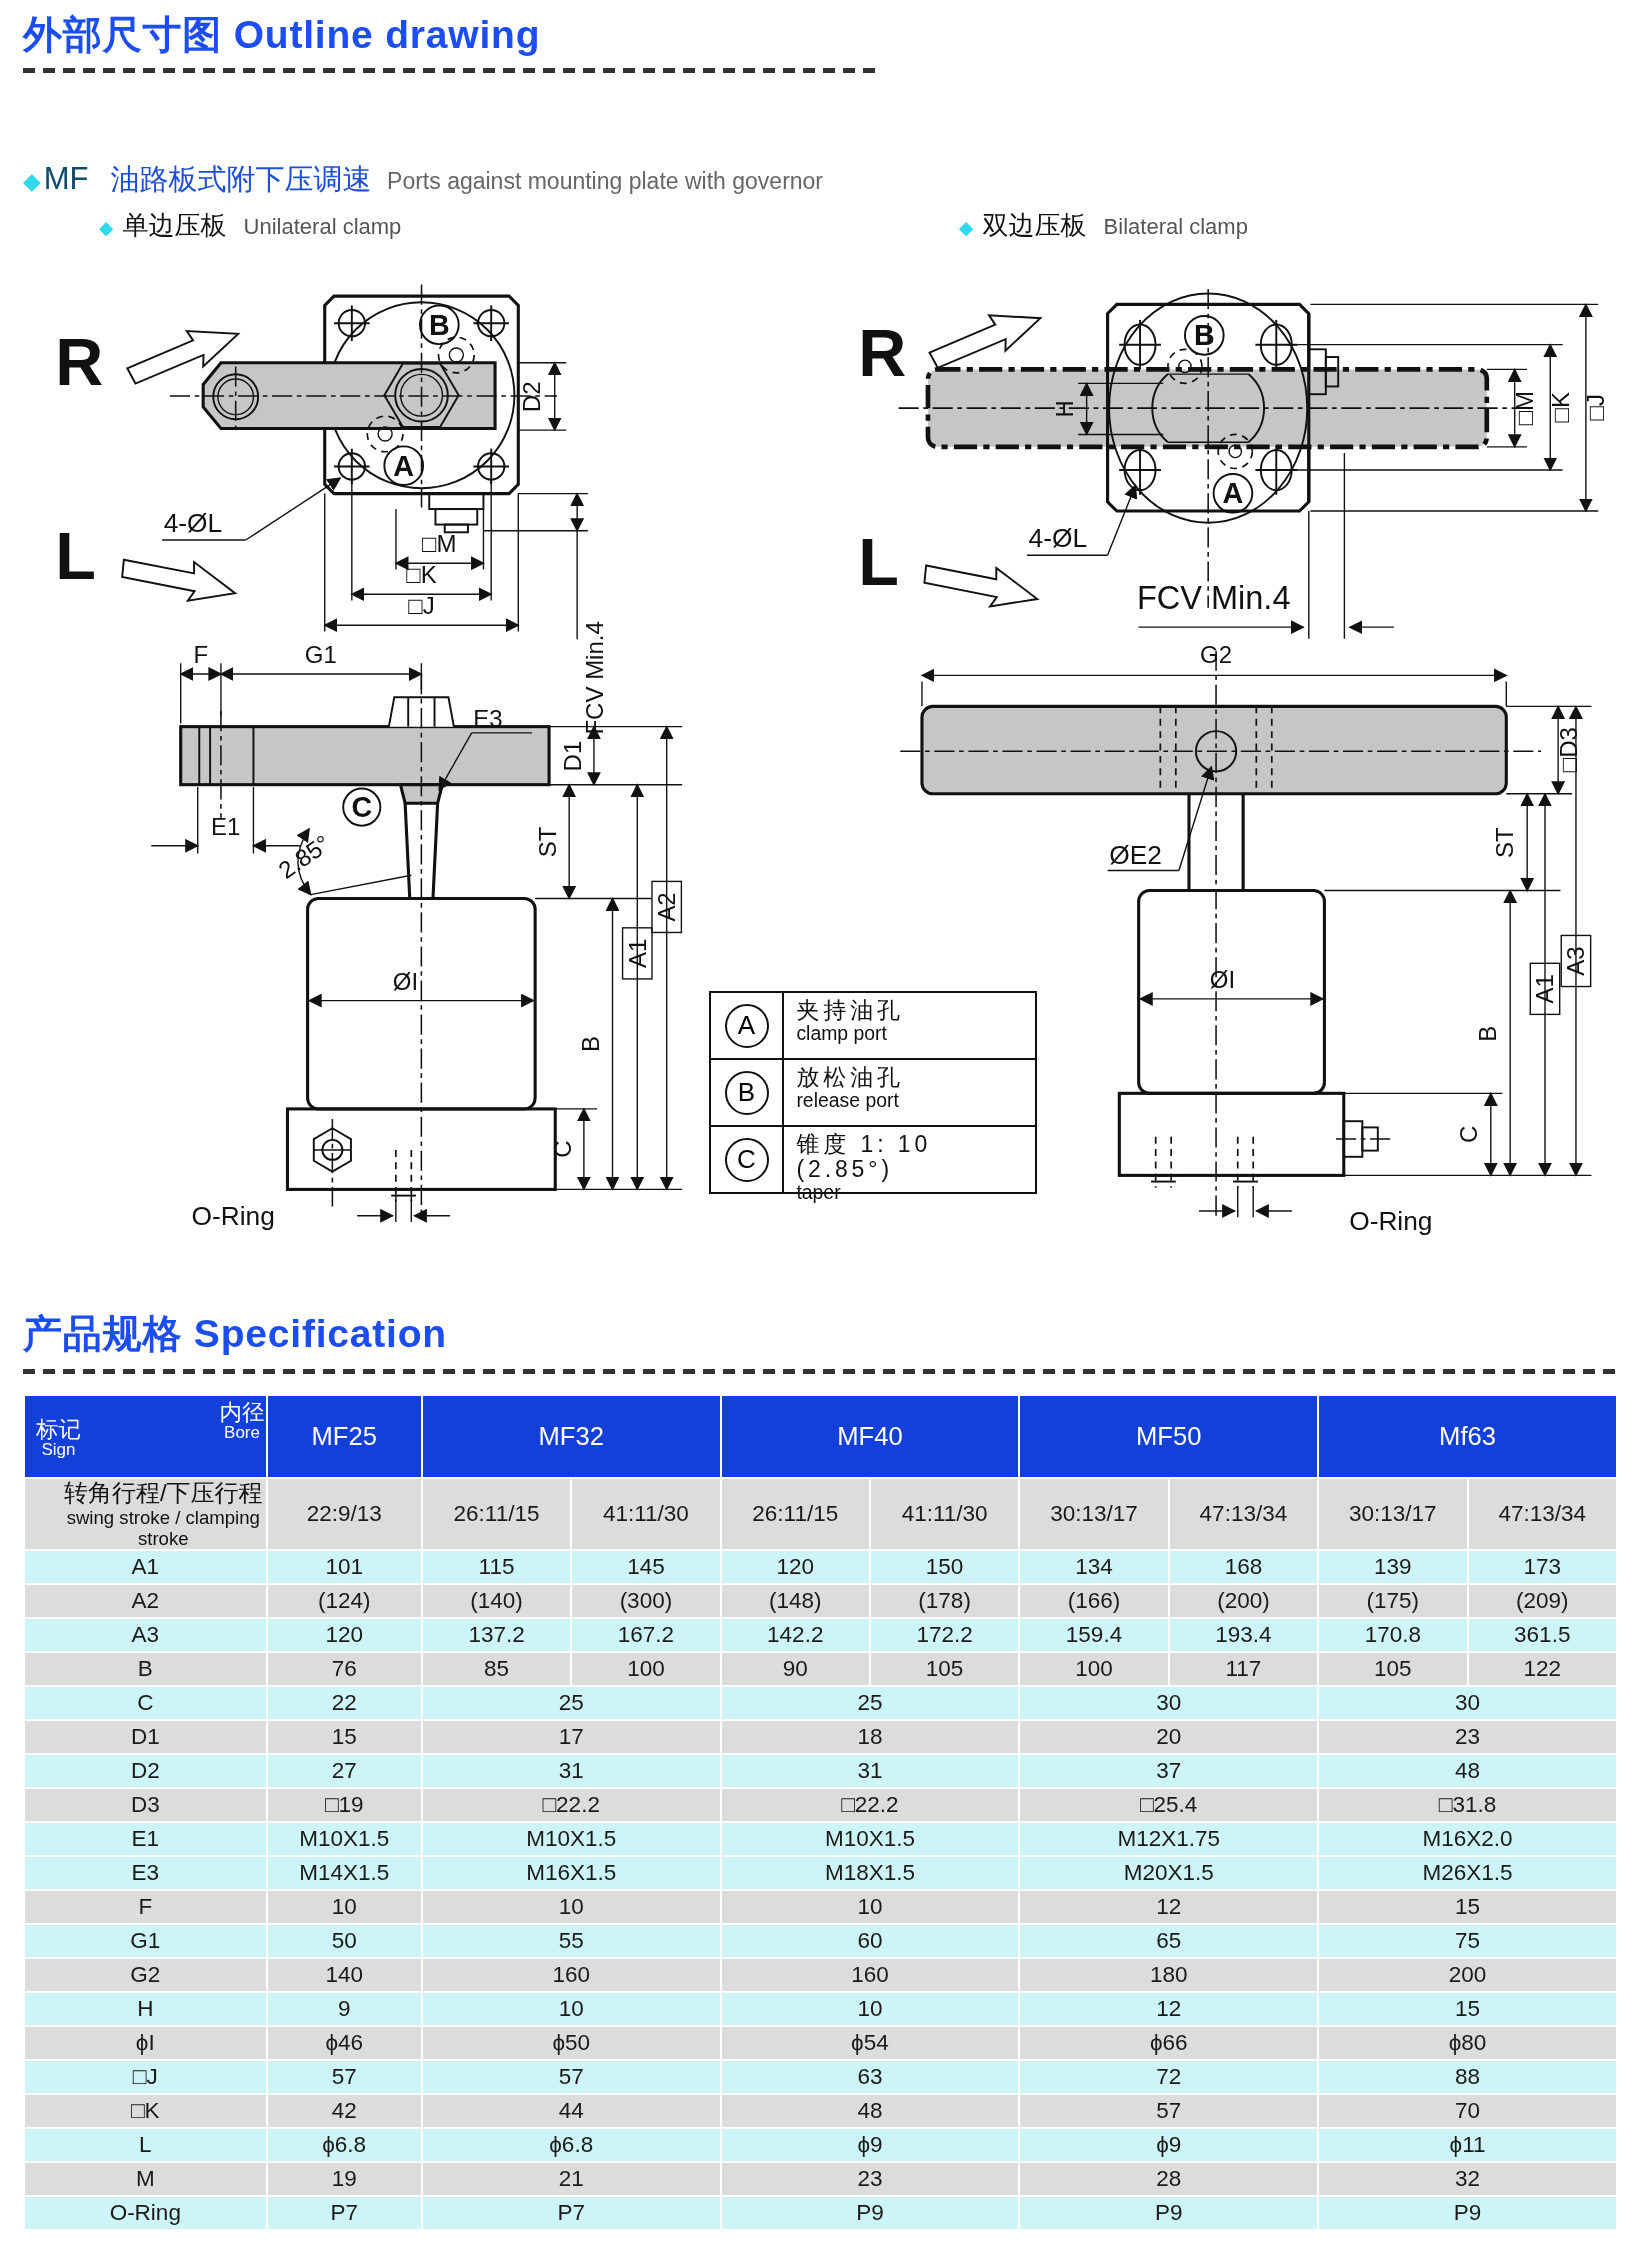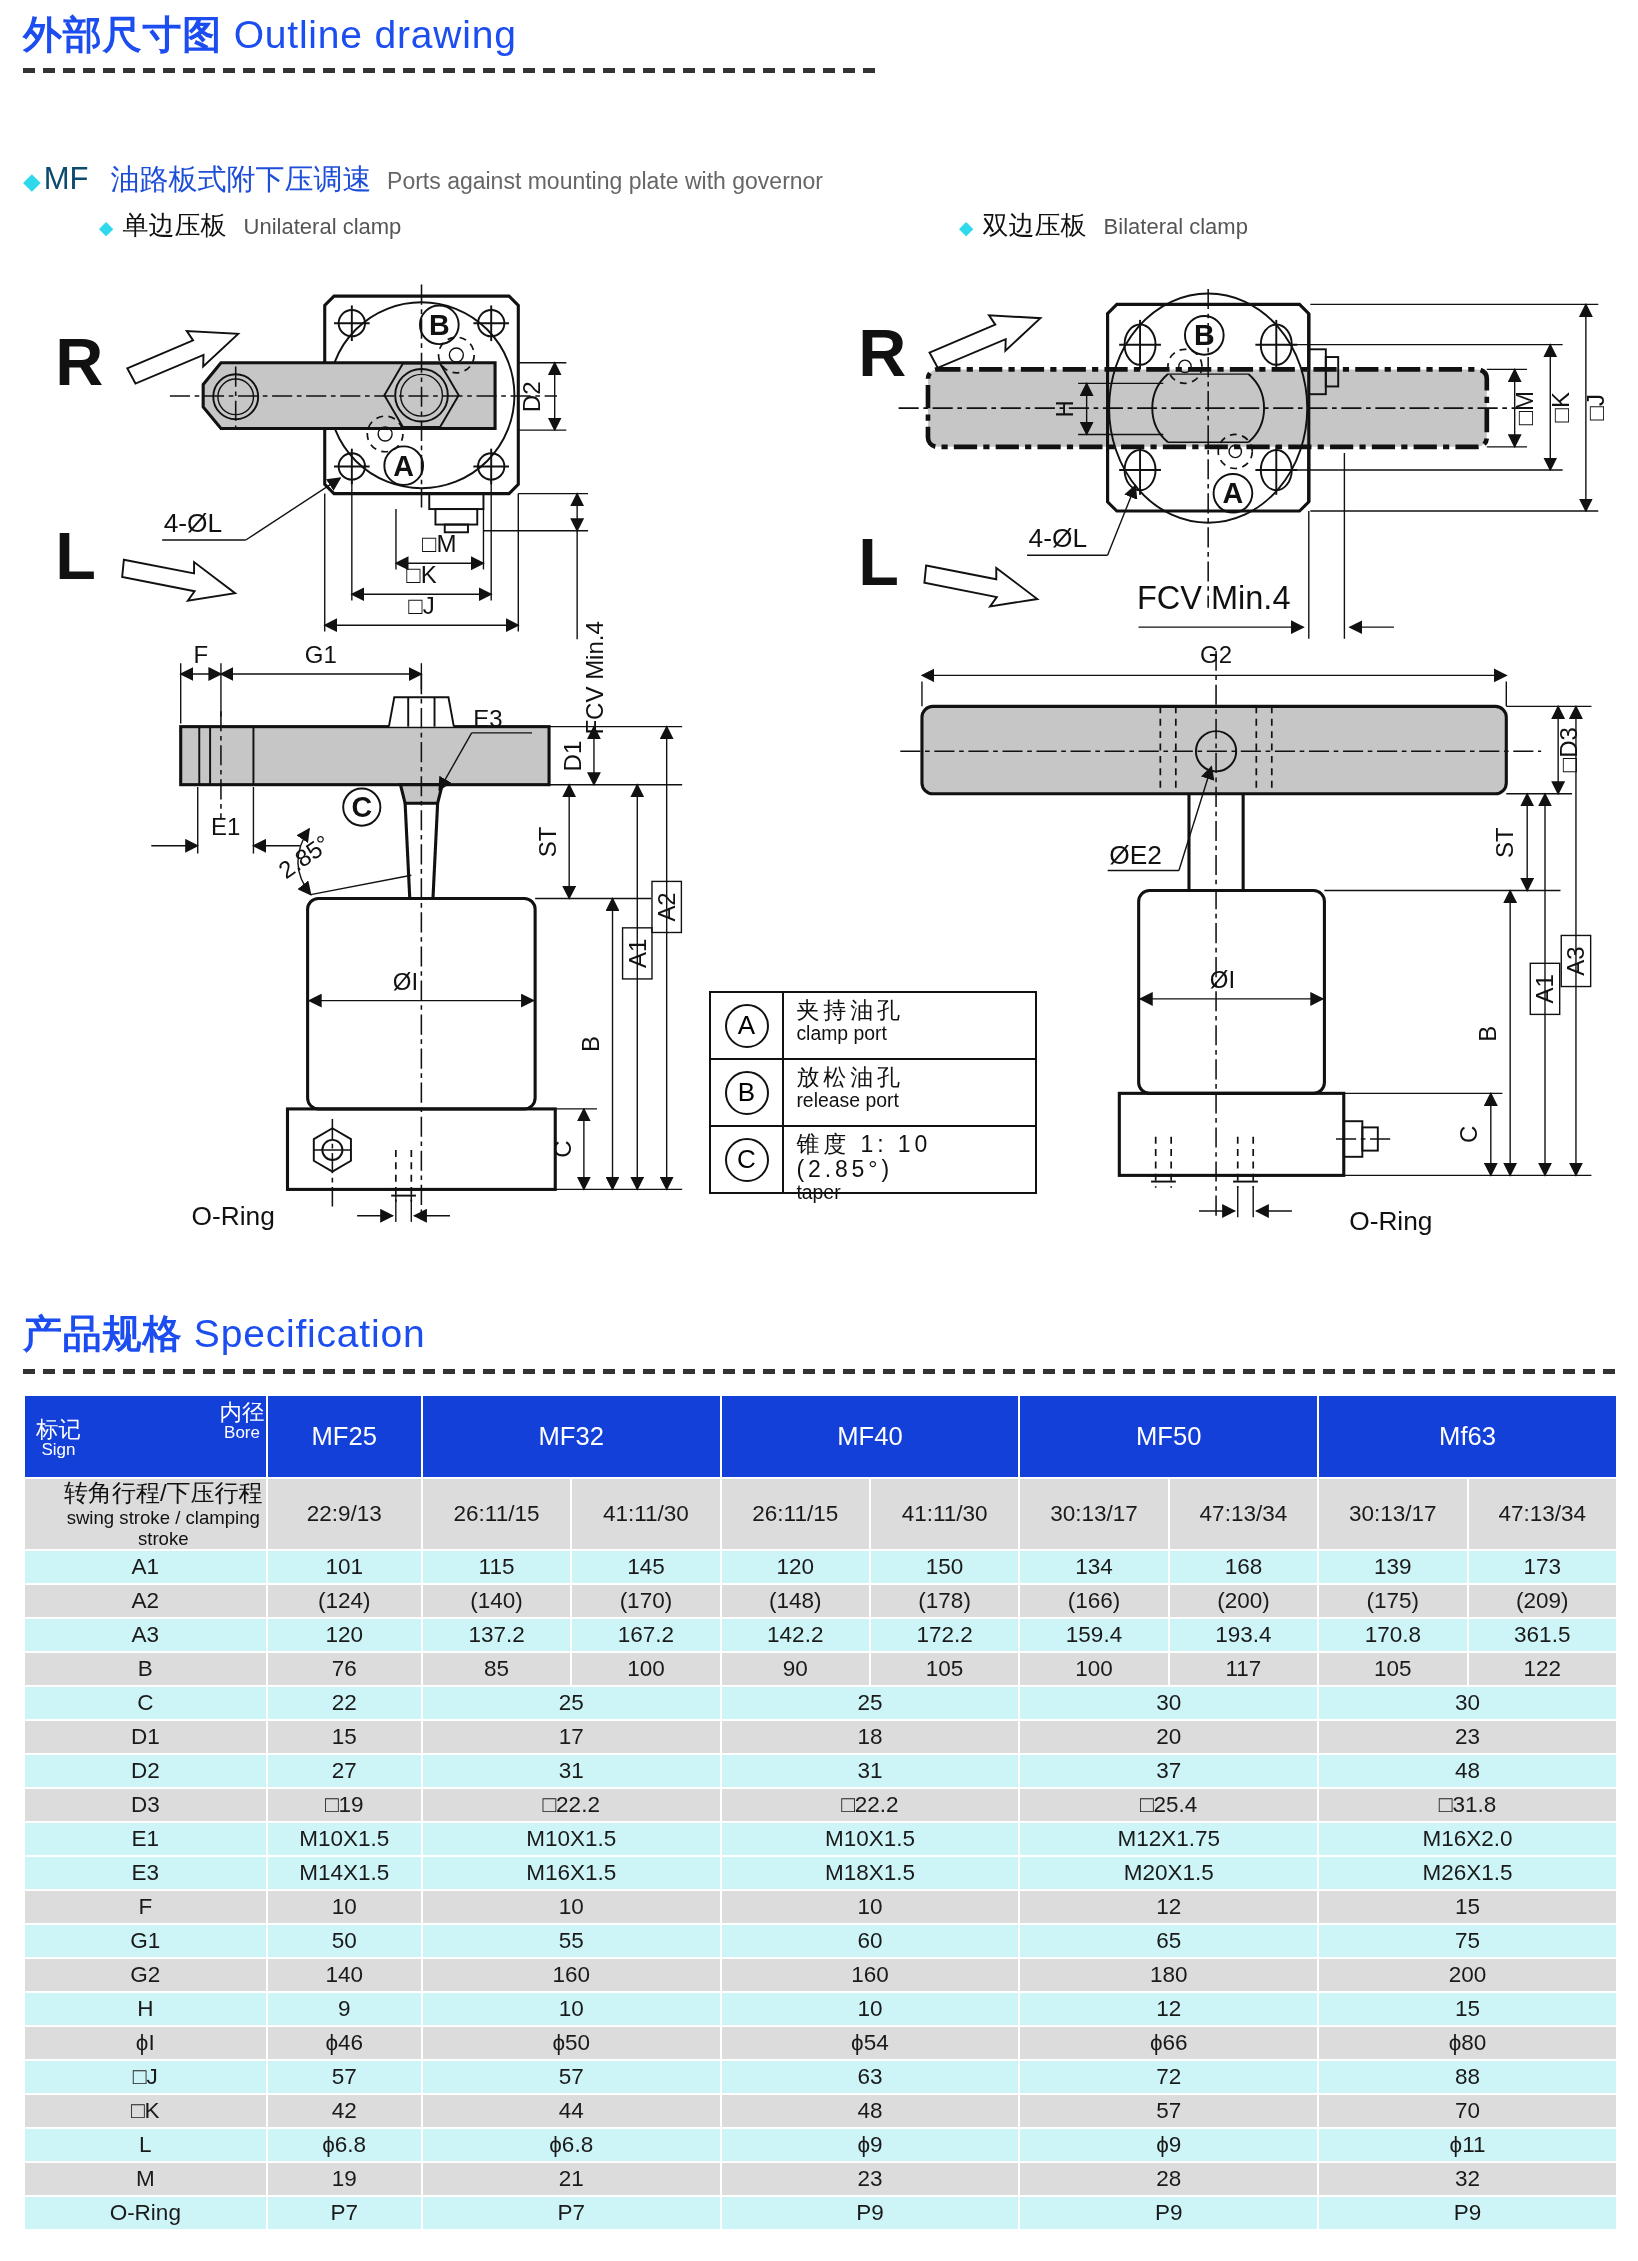--- a/index.html
+++ b/index.html
@@ -1,20 +1,20 @@
 <!DOCTYPE html>
 <html style="font-size:12.4px"><head>
 <meta charset="utf-8">
 <style>
   html,body{margin:0;padding:0;background:#fff;}
   body{font-family:"Liberation Sans",sans-serif;-webkit-font-smoothing:antialiased;}
   #page{position:relative;width:1639px;height:2261px;background:#fff;overflow:hidden;}
 
   .sec-title{position:absolute;left:23px;font-size:39px;font-weight:bold;color:#1b4df0;letter-spacing:0.8px;}
-  .sec-title .en{font-weight:normal;}
+  .sec-title .en{font-weight:bold;}
   .dashline{position:absolute;height:4.6px;background:repeating-linear-gradient(90deg,#333 0 11.6px,transparent 11.6px 20px);}
 
   .subtitle{position:absolute;left:23px;top:130px;display:flex;align-items:baseline;}
   .diamond{color:#2ed9ec;font-size:23px;margin-right:3.1px;}
   .subtitle .mf{font-size:31px;color:#0c4a6e;margin-right:22px;}
   .subtitle .zh{font-size:29px;color:#1d4ed8;margin-right:15.5px;margin-top:30px;}
   .subtitle .en{font-size:23px;color:#666;}
 
   .clamp-label{position:absolute;display:flex;align-items:baseline;}
   .clamp-label .diamond{font-size:18.6px;margin-right:9.3px;}
@@ -604,21 +604,21 @@
           <td>150</td>
           <td>134</td>
           <td>168</td>
           <td>139</td>
           <td>173</td>
         </tr>
         <tr class="row-gray">
           <td class="rlabel">A2</td>
           <td>(124)</td>
           <td>(140)</td>
-          <td>(170)</td>
+          <td>(300)</td>
           <td>(148)</td>
           <td>(178)</td>
           <td>(166)</td>
           <td>(200)</td>
           <td>(175)</td>
           <td>(209)</td>
         </tr>
         <tr class="row-cyan">
           <td class="rlabel">A3</td>
           <td>120</td>

